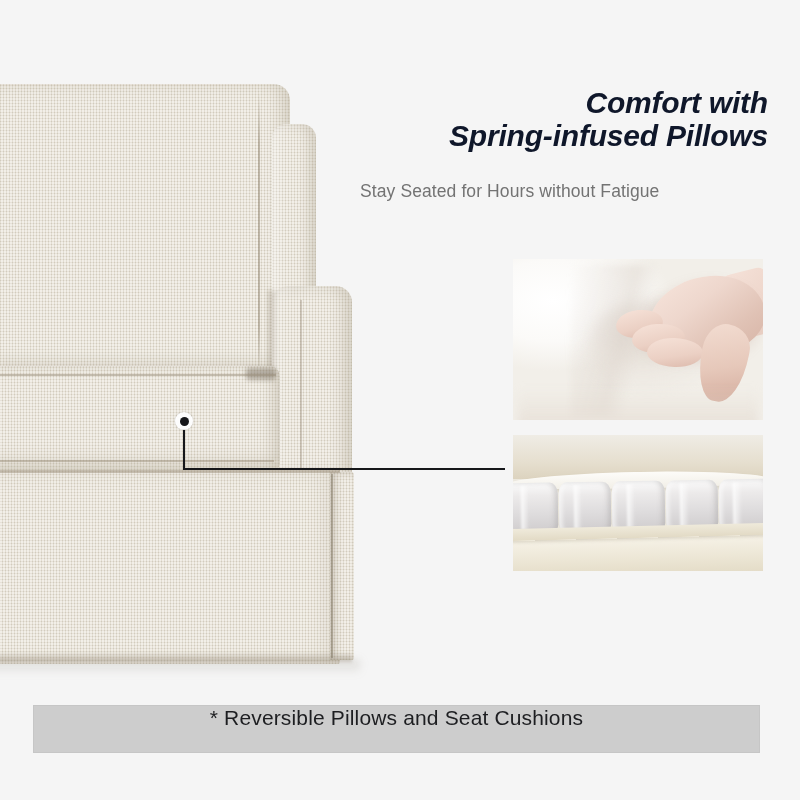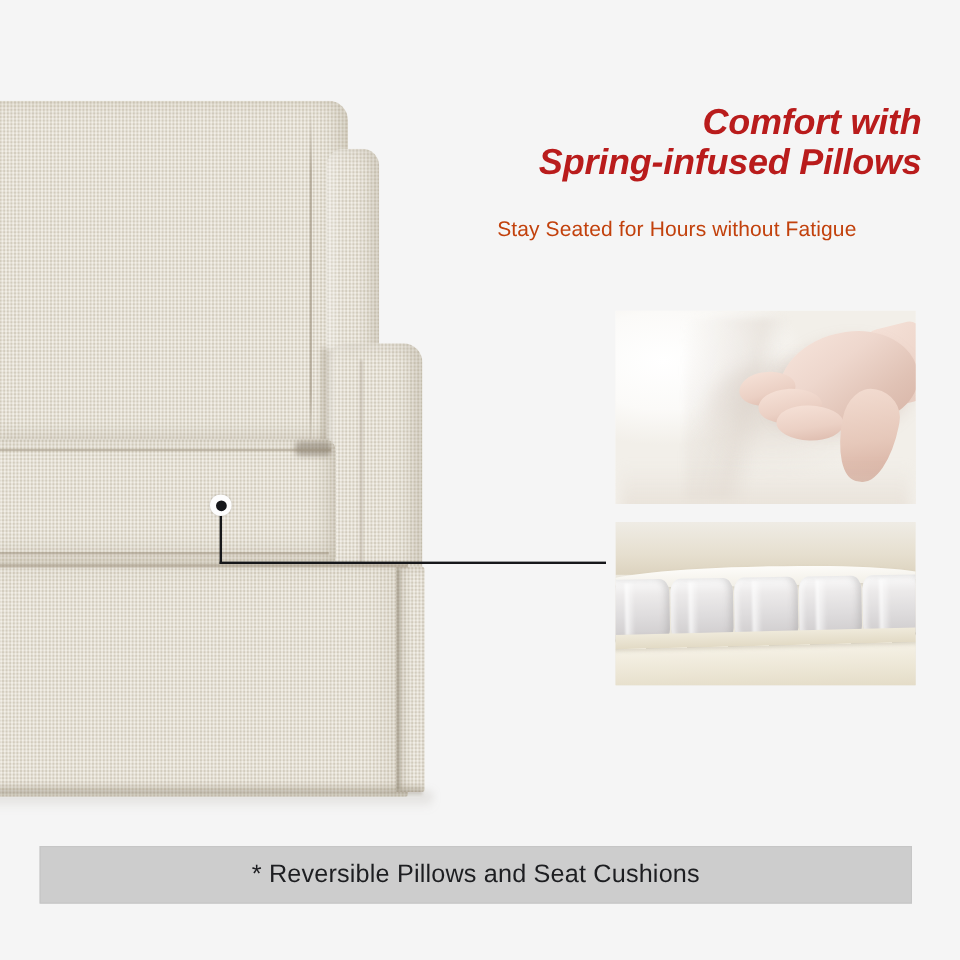--- a/index.html
+++ b/index.html
@@ -27,32 +27,32 @@
     position: absolute;
     left: 380px;
     top: 86px;
     width: 388px;
     text-align: right;
     font-weight: 700;
     font-style: italic;
     font-size: 30px;
     line-height: 33px;
     letter-spacing: -0.2px;
-    color: #b91c1c;
+    color: #0f172a;
   }
   .headline .l2 { display: block; }
   .subtitle {
     position: absolute;
     left: 360px;
     top: 180px;
     width: 408px;
-    text-align: center;
+    text-align: left;
     font-size: 17.5px;
     line-height: 22px;
-    color: #c2410c;
+    color: #737373;
     letter-spacing: 0.1px;
   }
 
   
   .photo {
     position: absolute;
     overflow: hidden;
     background: #fff;
   }
   .photo-foam {
@@ -265,21 +265,20 @@
   .caption-bar {
     position: absolute;
     left: 33px;
     top: 705px;
     width: 727px;
     height: 48px;
     background: #cdcdcd;
     border: 1px solid #c6c6c6;
     box-sizing: border-box;
     display: flex;
-    align-items: center;
     justify-content: center;
   }
   .caption-text {
     font-size: 21px;
     color: #1d1e21;
     letter-spacing: 0.15px;
     white-space: nowrap;
   }
 
   

